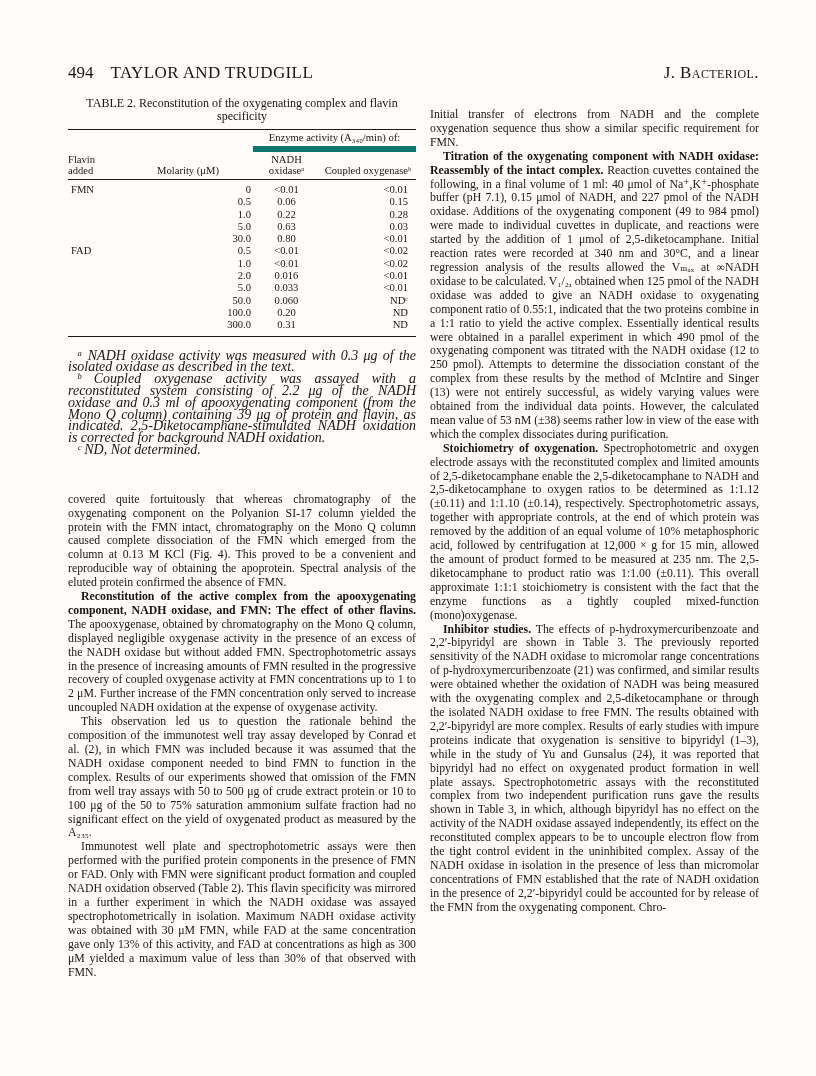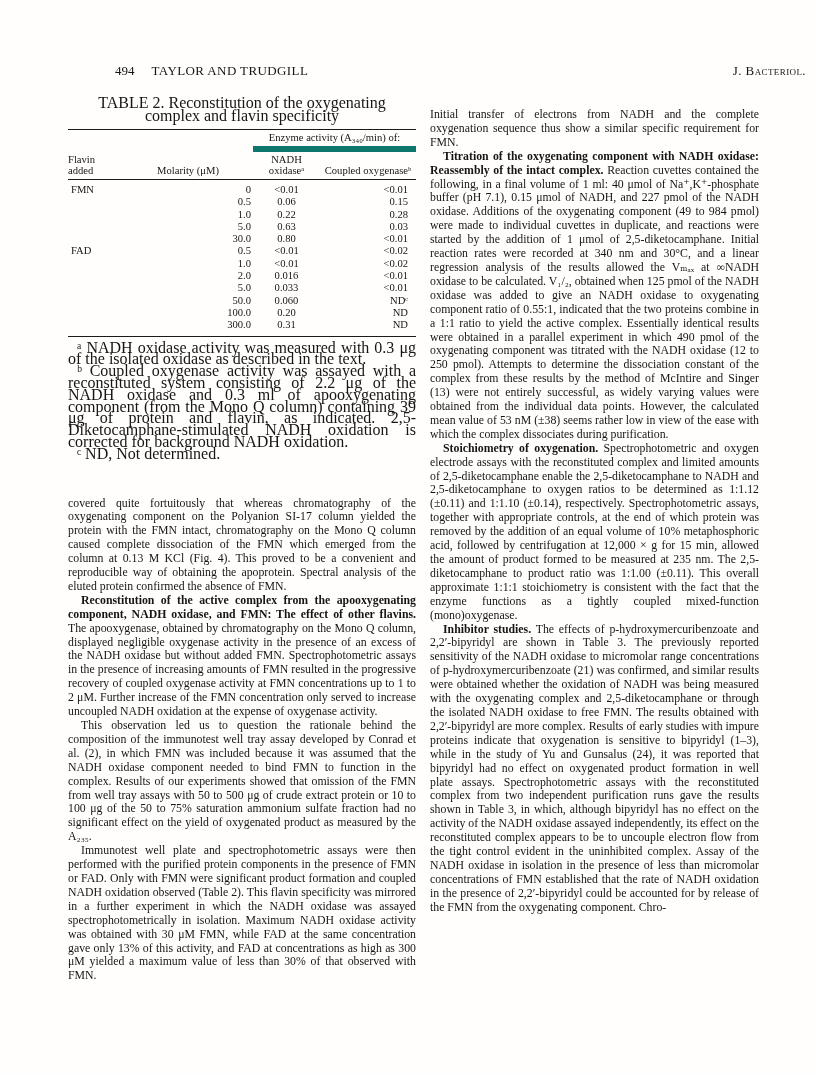--- a/index.html
+++ b/index.html
@@ -5,52 +5,52 @@
   * { margin:0; padding:0; box-sizing:border-box; }
   html,body { background:#ffffff; }
   .page {
     position:relative; width:816px; height:1076px; overflow:hidden;
     background:#fffefc; color:#171512;
     font-family:"Liberation Serif","DejaVu Serif",serif;
   }
   
   .running-head {
     position:absolute; top:63px; left:68px; width:691px;
-    display:flex; align-items:baseline; font-size:13px;margin-left:47px;
+    display:flex; align-items:baseline; font-size:17px;
   }
   .rh-num { font-weight:normal; }
   .rh-title { margin-left:17px; letter-spacing:0.4px; }
   .rh-journal { margin-left:auto; font-variant:small-caps; letter-spacing:0.4px; }
 
   
   .col-left  { position:absolute; left:68px;  top:95px; width:348px; }
   .col-right { position:absolute; left:430px; top:94px; width:329px; }
 
   
-  .tbl-title { font-size:16px; line-height:12.6px; text-align:center; padding:2px 4px 7px; }
+  .tbl-title { font-size:12px; line-height:12.6px; text-align:center; padding:2px 4px 7px; }
   table.data {
     width:100%; border-collapse:collapse; font-size:10.6px;
     border-top:1.6px solid #1c1a17; border-bottom:1.6px solid #1c1a17;
   }
   table.data thead { border-bottom:1px solid #1c1a17; }
   table.data th { font-weight:normal; line-height:11.6px; vertical-align:bottom; padding:2px 0; }
   th.h-flavin  { text-align:left; width:55px; padding-left:3px; }
   th.h-molar   { text-align:center; width:130px;margin-top:20px; }
   th.h-span    { border-bottom:6px solid #0f766e; text-align:center; padding-bottom:3px; }
   th.h-nadh    { width:67px; text-align:center; }
   th.h-coup    { text-align:center; }
   table.data td { line-height:12.3px; vertical-align:bottom; }
   td.c-flavin { text-align:left; padding-left:3px; }
   td.c-molar  { text-align:right; padding-right:2px; }
   td.c-nadh   { text-align:center; }
   td.c-coup   { text-align:right; padding-right:8px; }
   table.data tbody tr:first-child td { padding-top:4px; }
   table.data tbody tr:last-child td  { padding-bottom:4px;margin-top:8px; }
 
-  .footnotes { margin-top:5px; font-size:16px; line-height:11.8px; text-align:justify; }
+  .footnotes { margin-top:13px; font-size:14px; line-height:11.8px; text-align:justify;font-style:italic; }
   .footnotes p { text-indent:9px; }
 
   
   .bodytext { font-size:11.8px; line-height:13.9px; text-align:justify;margin-top:14px; }
   .bodytext p { text-indent:13px; }
   .bodytext p.cont { text-indent:0; }
   .lead { font-weight:bold; }
   .col-left .bodytext { margin-top:37px; }
 </style>
 </head>

